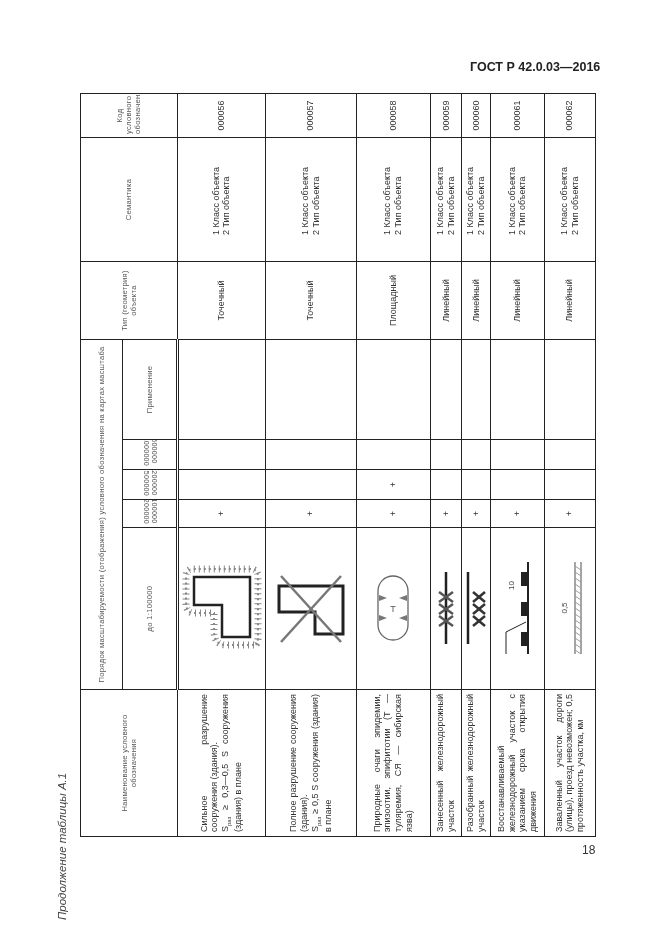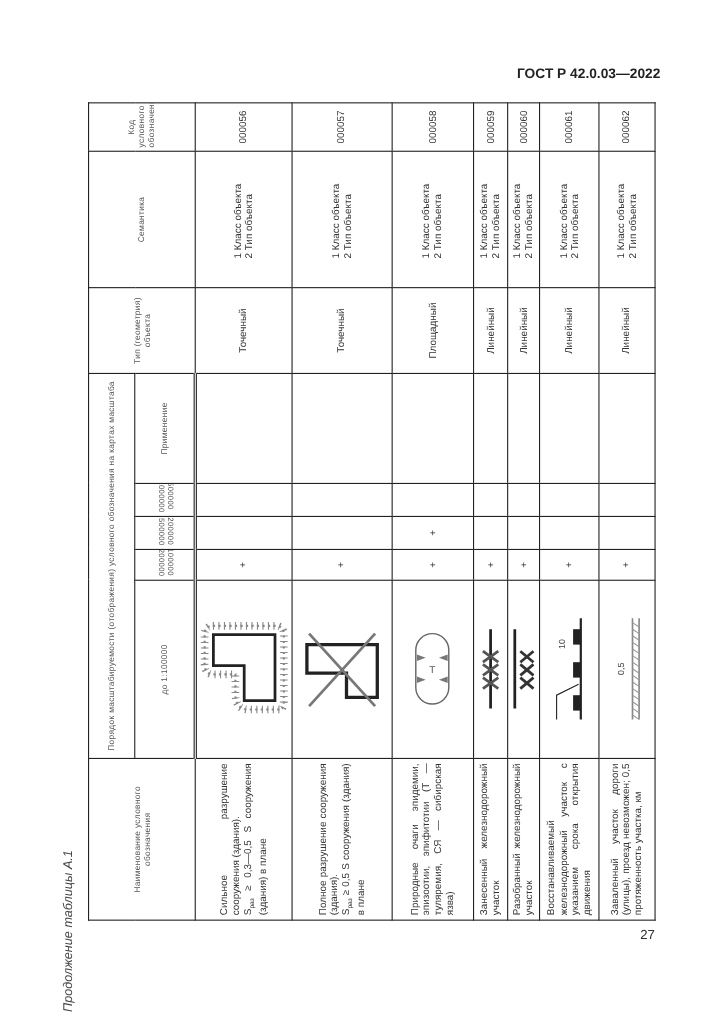--- a/index.html
+++ b/index.html
@@ -20,21 +20,21 @@
   td.plus { font-size:9px; color:#333; }
   td.code, td.sem, td.gtype { font-size:9px; color:#333; }
   td.sem { text-align:left !important; padding-left:26px !important; }
   .scaletxt { display:inline-block; transform:rotate(180deg); font-size:7px; white-space:nowrap; }
   sub { font-size:6px; }
   svg { display:block; margin:0 auto; }
 </style>
 </head>
 <body>
 
-<div class="doc-code">ГОСТ Р 42.0.03—2022</div>
+<div class="doc-code">ГОСТ Р 42.0.03—2016</div>
 
 <div class="caption-wrap">
   <div class="caption">Продолжение таблицы А.1</div>
 </div>
 
 <div class="rot">
 <table class="t">
   <colgroup>
     <col style="width:147px">
         <col style="width:162px">
@@ -219,13 +219,13 @@
     <td class="plus"></td>
     <td></td>
     <td class="gtype">Линейный</td>
     <td class="sem"><span>1 Класс объекта</span><br><span>2 Тип объекта</span></td>
     <td class="code">000062</td>
   </tr>
 </tbody>
     </table>
 </div>
 
-<div class="page-num">27</div>
+<div class="page-num">18</div>
 
 </body></html>

